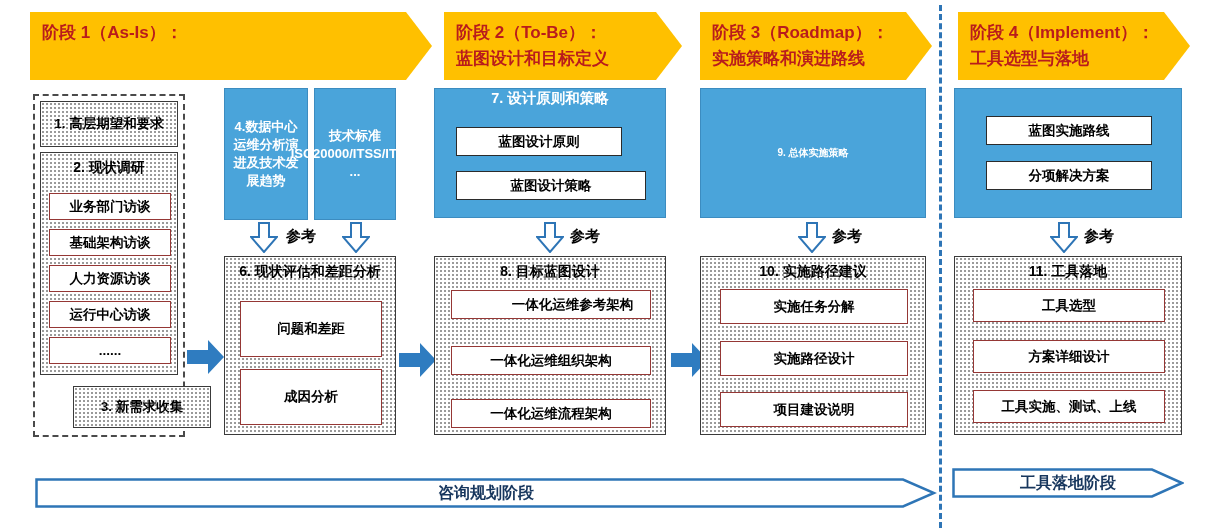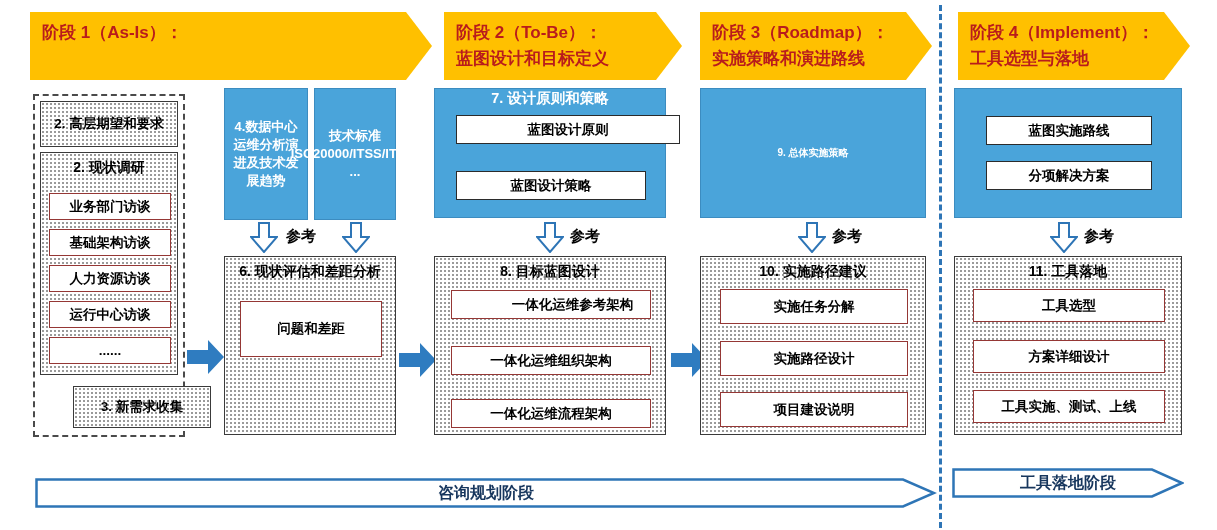--- a/index.html
+++ b/index.html
@@ -45,21 +45,21 @@
     <div>实施策略和演进路线</div>
   </div>
   <div class="banner" style="left:958px;width:232px;">
     <div>阶段 4（Implement）：</div>
     <div>工具选型与落地</div>
   </div>
 
   <div class="dashed-outer" style="left:33px;top:94px;width:152px;height:343px;"></div>
 
   <div class="pattern flexc" style="left:40px;top:101px;width:138px;height:46px;">
-    <span>2. 高层期望和要求</span>
+    <span>1. 高层期望和要求</span>
   </div>
 
   <div class="pattern" style="left:40px;top:152px;width:138px;height:223px;">
     <div class="pattern-title">2. 现状调研</div>
     <div class="witem" style="left:8px;top:40px;width:122px;height:27px;">业务部门访谈</div>
     <div class="witem" style="left:8px;top:76px;width:122px;height:27px;">基础架构访谈</div>
     <div class="witem" style="left:8px;top:112px;width:122px;height:27px;">人力资源访谈</div>
     <div class="witem" style="left:8px;top:148px;width:122px;height:27px;">运行中心访谈</div>
     <div class="witem" style="left:8px;top:184px;width:122px;height:27px;">......</div>
   </div>
@@ -83,29 +83,30 @@
     <polygon points="9,1 19,1 19,15 27,15 14,30 1,15 9,15" fill="#fff" stroke="#2E75B6" stroke-width="2"></polygon>
   </svg>
   <div class="ref" style="left:286px;top:227px;">参考</div>
   <svg class="abs" style="left:342px;top:222px;" width="28" height="31" viewBox="0 0 28 31">
     <polygon points="9,1 19,1 19,15 27,15 14,30 1,15 9,15" fill="#fff" stroke="#2E75B6" stroke-width="2"></polygon>
   </svg>
 
   <div class="pattern" style="left:224px;top:256px;width:172px;height:179px;">
     <div class="pattern-title">6. 现状评估和差距分析</div>
     <div class="witem" style="left:15px;top:44px;width:142px;height:56px;">问题和差距</div>
+    <div class="witem" style="left:15px;top:112px;width:142px;height:56px;">成因分析</div>
   </div>
 
   <svg class="abs" style="left:399px;top:341px;" width="38" height="38" viewBox="0 0 38 38">
     <polygon points="0,12 21,12 21,2 37,19 21,36 21,26 0,26" fill="#2f7cc0"></polygon>
   </svg>
 
   <div class="blue" style="left:434px;top:88px;width:232px;height:130px;">
     <div class="blue-title">7. 设计原则和策略</div>
-    <div class="bitem" style="left:21px;top:26px;width:224px;height:29px;">蓝图设计原则</div>
+    <div class="bitem" style="left:21px;top:38px;width:166px;height:29px;">蓝图设计原则</div>
     <div class="bitem" style="left:21px;top:82px;width:190px;height:29px;">蓝图设计策略</div>
   </div>
 
   <svg class="abs" style="left:536px;top:222px;" width="28" height="31" viewBox="0 0 28 31">
     <polygon points="9,1 19,1 19,15 27,15 14,30 1,15 9,15" fill="#fff" stroke="#2E75B6" stroke-width="2"></polygon>
   </svg>
   <div class="ref" style="left:570px;top:227px;">参考</div>
 
   <div class="pattern" style="left:434px;top:256px;width:232px;height:179px;">
     <div class="pattern-title">8. 目标蓝图设计</div>

